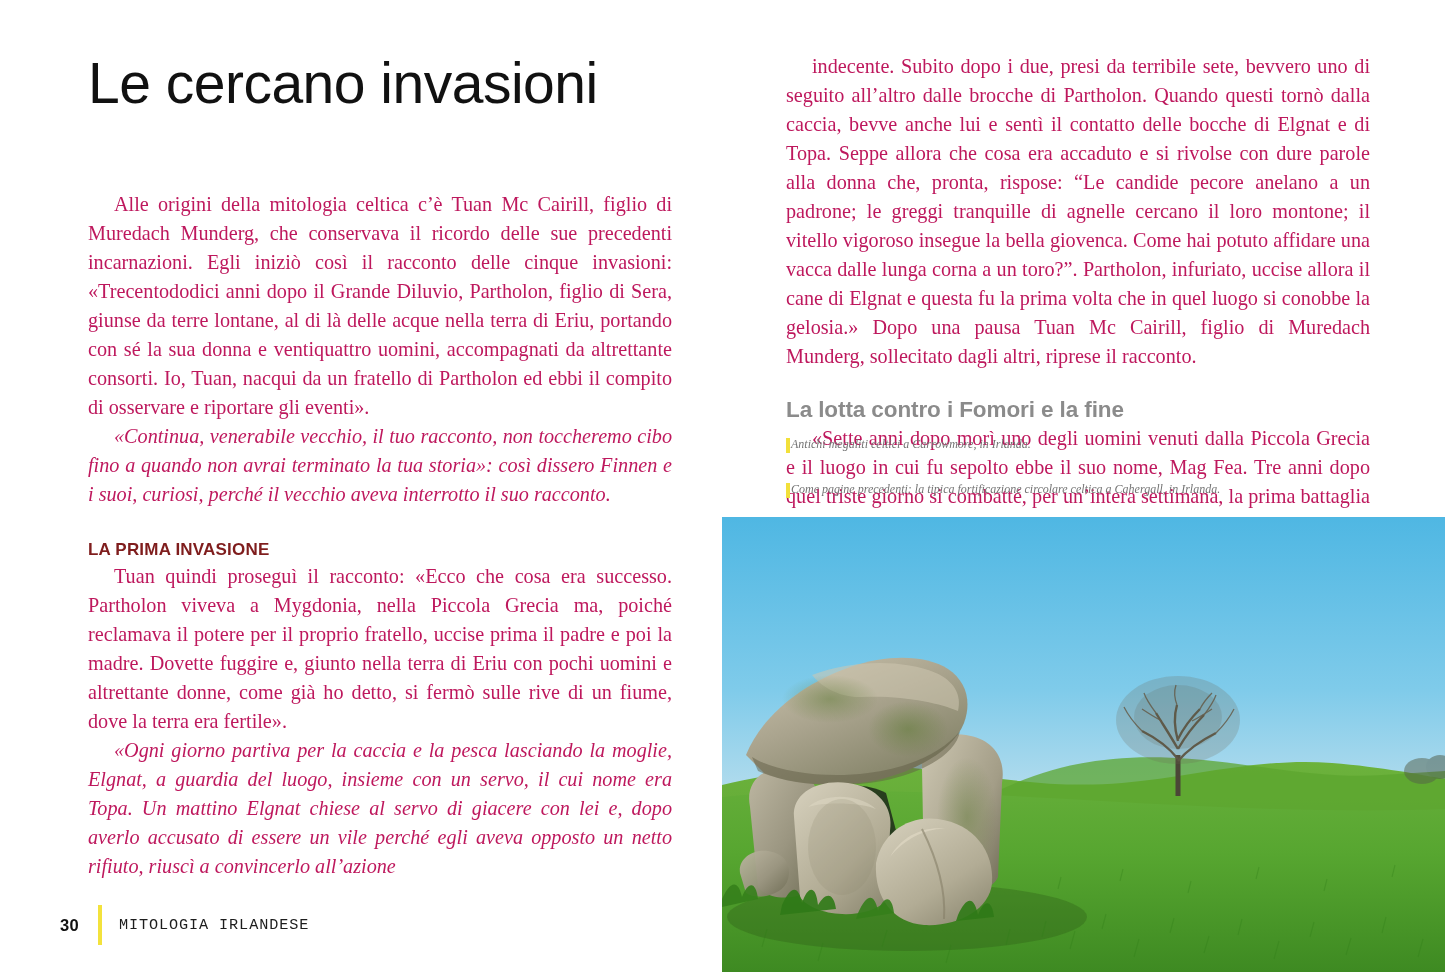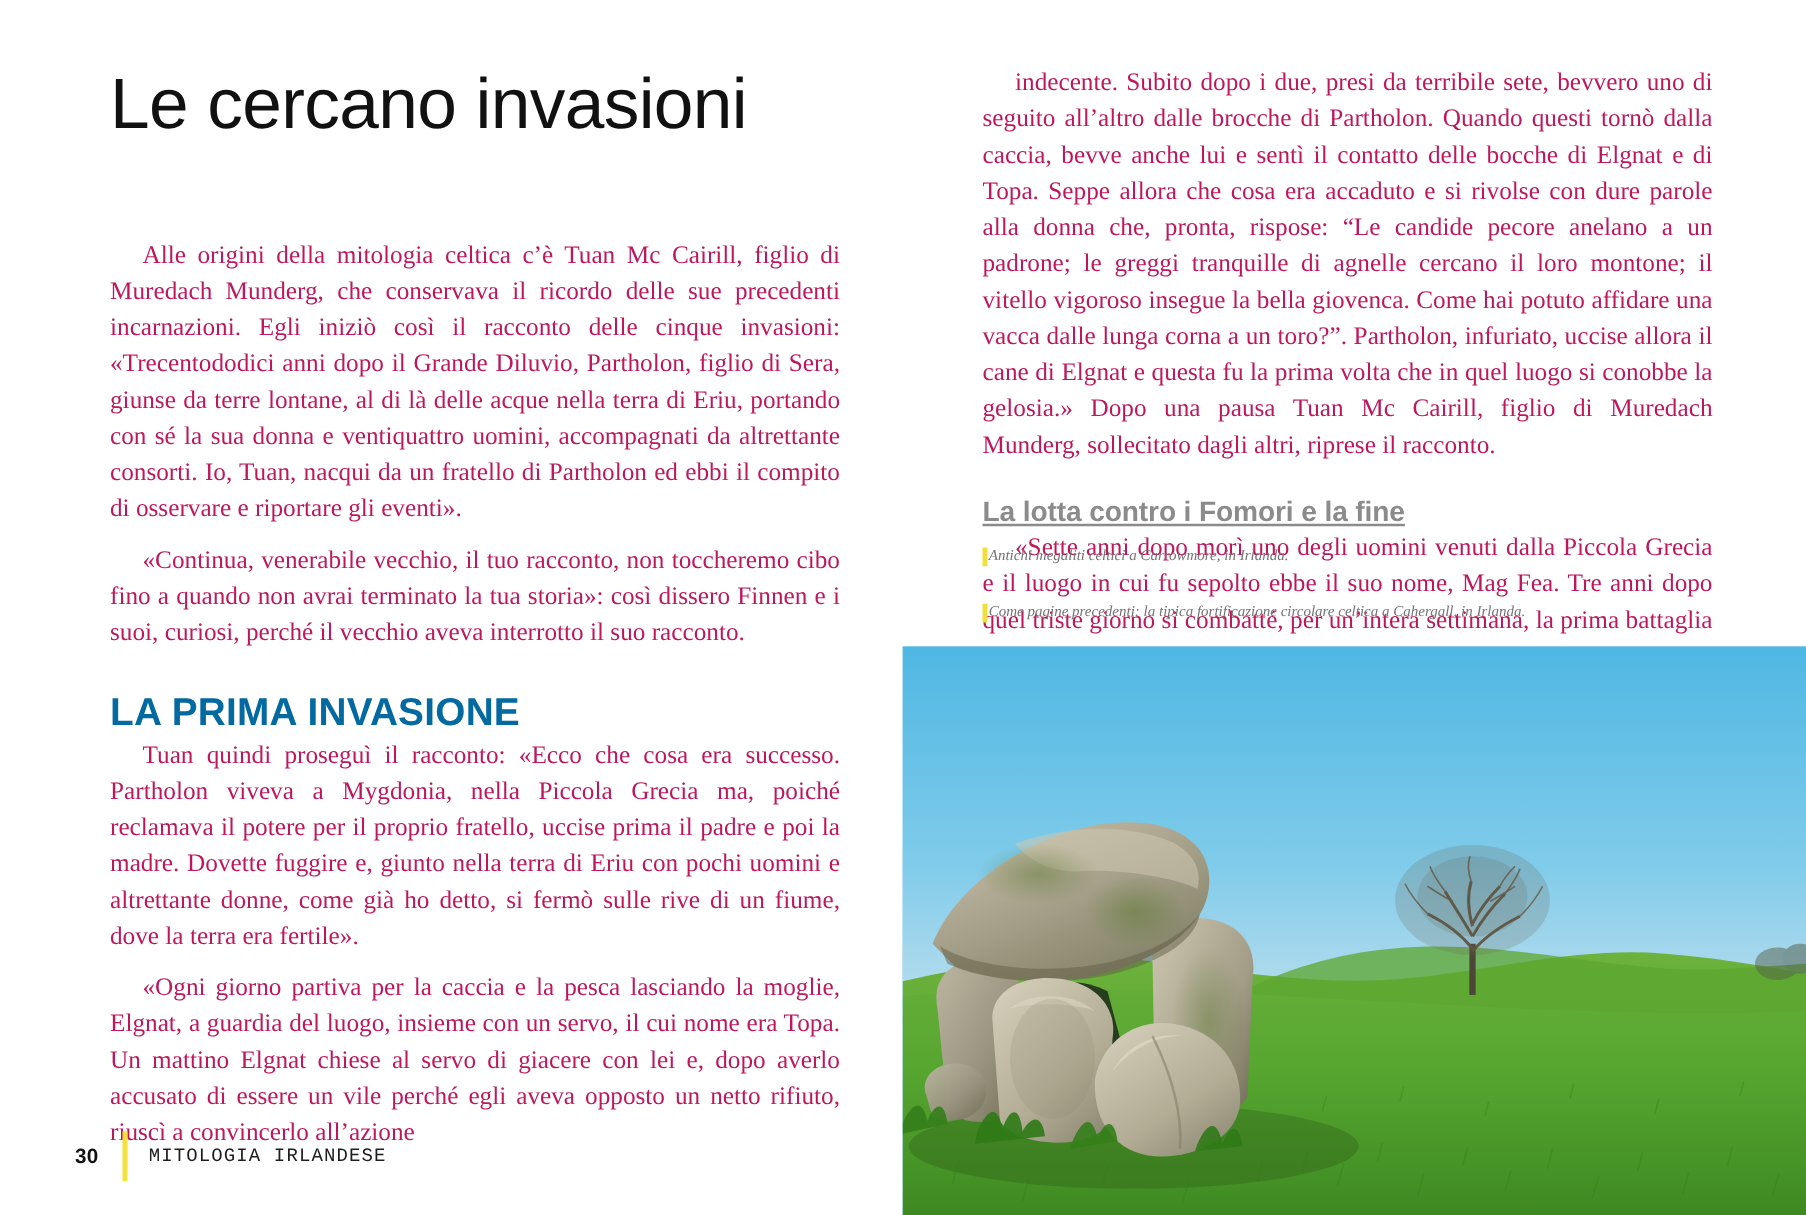--- a/index.html
+++ b/index.html
@@ -46,28 +46,29 @@
     font-family: "Liberation Serif", serif;
     font-size: 20.2px;
     line-height: 1.435;
     text-align: justify;
     text-indent: 26px;
     margin: 0;
     color: #be185d;
     hyphens: manual;
   }
   p.body + p.body {
-    margin-top: 12px;
+    margin-top: 0px;
+    font-style: italic;
   }
   h2.head-black {
     font-family: "Liberation Sans", sans-serif;
     font-weight: bold;
-    font-size: 31px;
+    font-size: 17px;
     letter-spacing: 0.2px;
-    color: #0369a1;
+    color: #7f1d1d;
     margin: 31px 0 3px 0;
     line-height: 1.15;
   }
   h3.head-gray {
     font-family: "Liberation Sans", sans-serif;
     font-weight: bold;
     font-size: 22.5px;
     letter-spacing: -0.1px;
     color: #8b8b8b;
     margin: 29px 0 3px 0;
@@ -76,21 +77,20 @@
 
   
   .col-right {
     position: absolute;
     left: 786px;
     top: 52px;
     width: 584px;
   }
   .col-right h3.head-gray {
     margin: 26px 0 2px 0;
-    text-decoration: underline;
   }
 
   
   .captions {
     position: absolute;
     left: 786px;
     top: 437px;
     width: 600px;
   }
   .caption {

